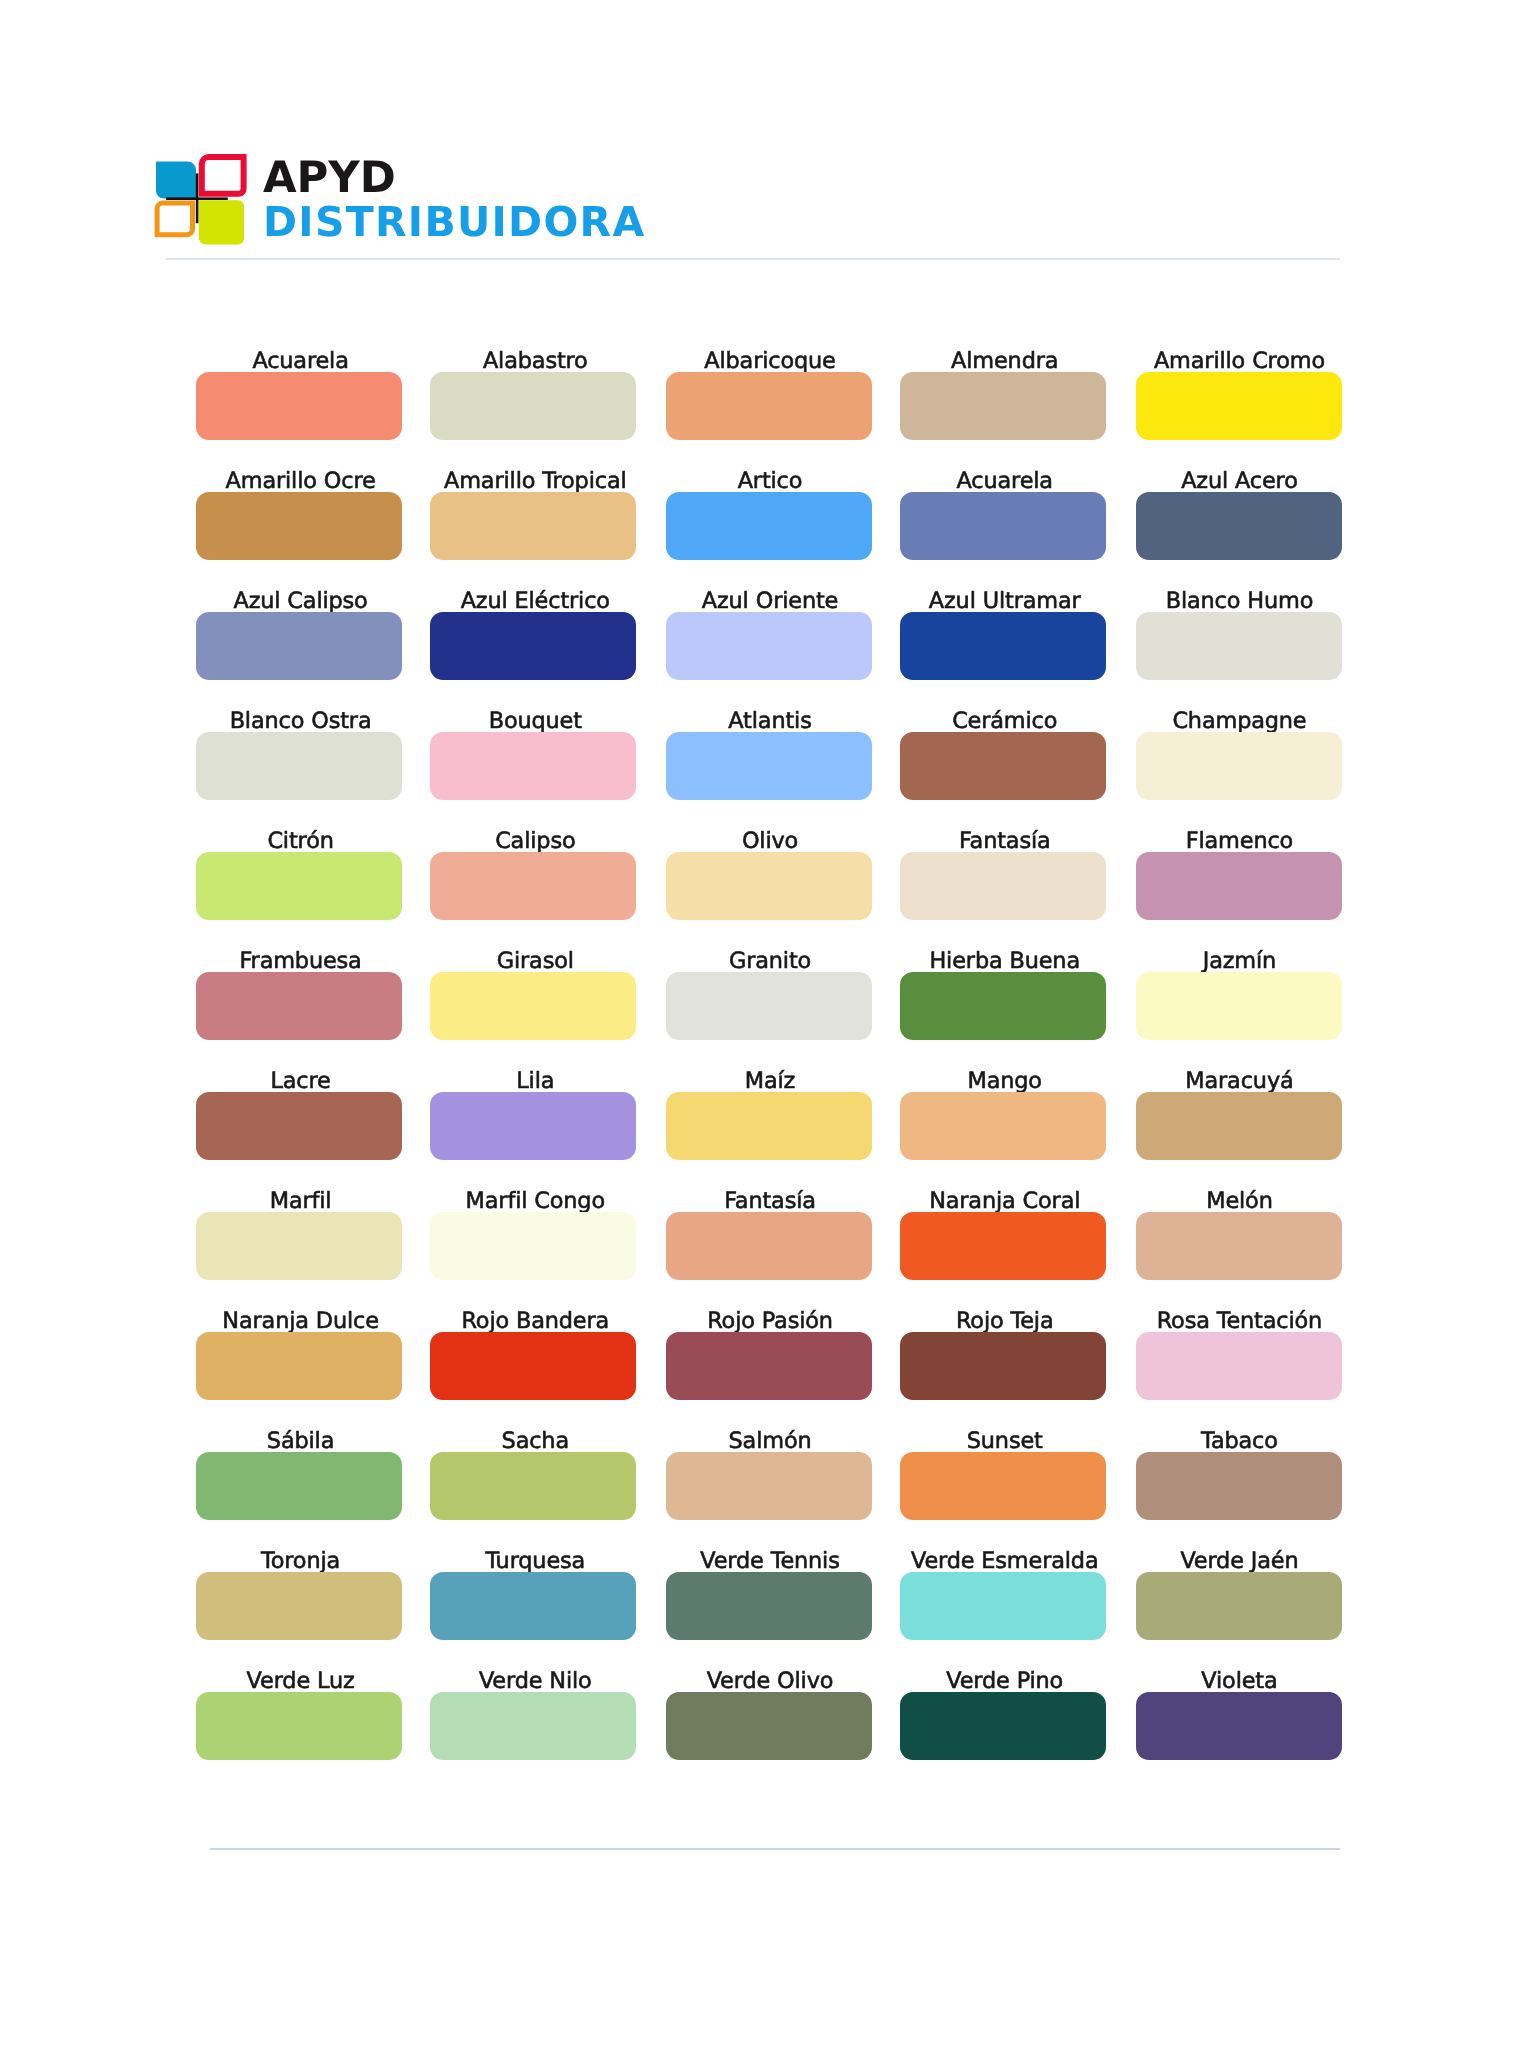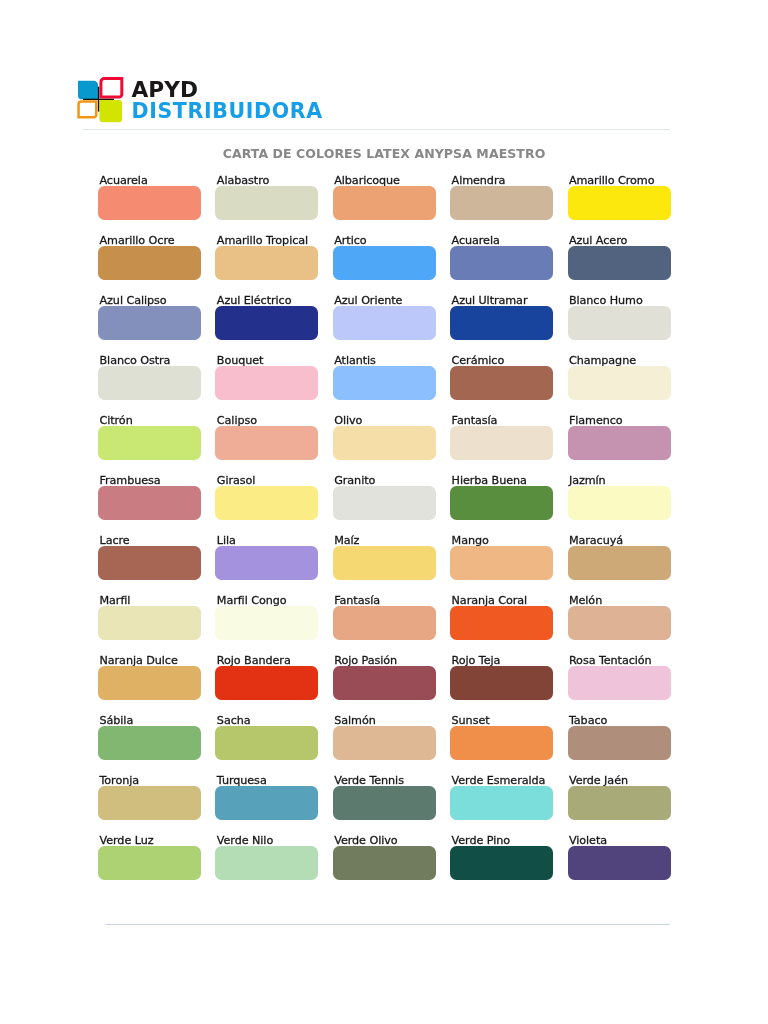--- a/index.html
+++ b/index.html
@@ -19,21 +19,21 @@
 
   
   #chart-title{position:absolute;left:0;top:147.6px;width:768px;text-align:center;
     font-family:"DejaVu Sans",sans-serif;font-weight:bold;font-size:12.5px;color:#878787;
     letter-spacing:0.08px;line-height:12.5px;}
 
   
   #grid{position:absolute;left:0;top:0;width:768px;height:1024px;}
   .cell{position:absolute;width:103px;}
   .cell .label{font-family:"DejaVu Sans",sans-serif;font-weight:normal;font-size:11.2px;
-    color:#18181a;line-height:11px;height:11px;white-space:nowrap;
+    color:#18181a;text-align:center;line-height:11px;height:11px;white-space:nowrap;
     letter-spacing:-0.07px;text-indent:1.4px;position:absolute;left:0;top:2px;width:103px;
     -webkit-text-stroke:0.3px #18181a;}
   .cell .swatch{position:absolute;left:0;top:13px;width:103px;height:34px;border-radius:6.5px;}
 
   
   #footer-rule{position:absolute;left:105px;top:924px;width:565px;height:1px;background:#ccd3e2;}
   #footer-text{position:absolute;left:0;top:925.5px;width:768px;text-align:center;
     font-family:"DejaVu Serif",serif;font-size:12.5px;color:#b8c4dc;letter-spacing:0px;
     line-height:12.5px;}
 </style>
@@ -59,21 +59,20 @@
   <rect x="7.1" y="23.7" width="30.8" height="1.3" fill="#1a1008"></rect>
   <rect x="21.9" y="11.7" width="1.3" height="24.9" fill="#1a1008"></rect>
 </svg></div>
     <div id="logo-text">
       <div class="brand" id="brand-1">APYD</div>
       <div class="brand" id="brand-2">DISTRIBUIDORA</div>
     </div>
     <div id="header-rule"></div>
   </div>
 
-  <div id="chart-title">CARTA DE COLORES LATEX ANYPSA MAESTRO</div>
 
   <div id="grid">
       <div class="cell" style="left: 98.1px; top: 173.3px;">
         <div class="label">Acuarela</div>
         <div class="swatch" title="Acuarela #F58C71" style="background: rgb(245, 140, 113);"></div>
       </div>
       <div class="cell" style="left: 215.46px; top: 173.3px;">
         <div class="label">Alabastro</div>
         <div class="swatch" title="Alabastro #D9DCC3" style="background: rgb(217, 220, 195);"></div>
       </div>

